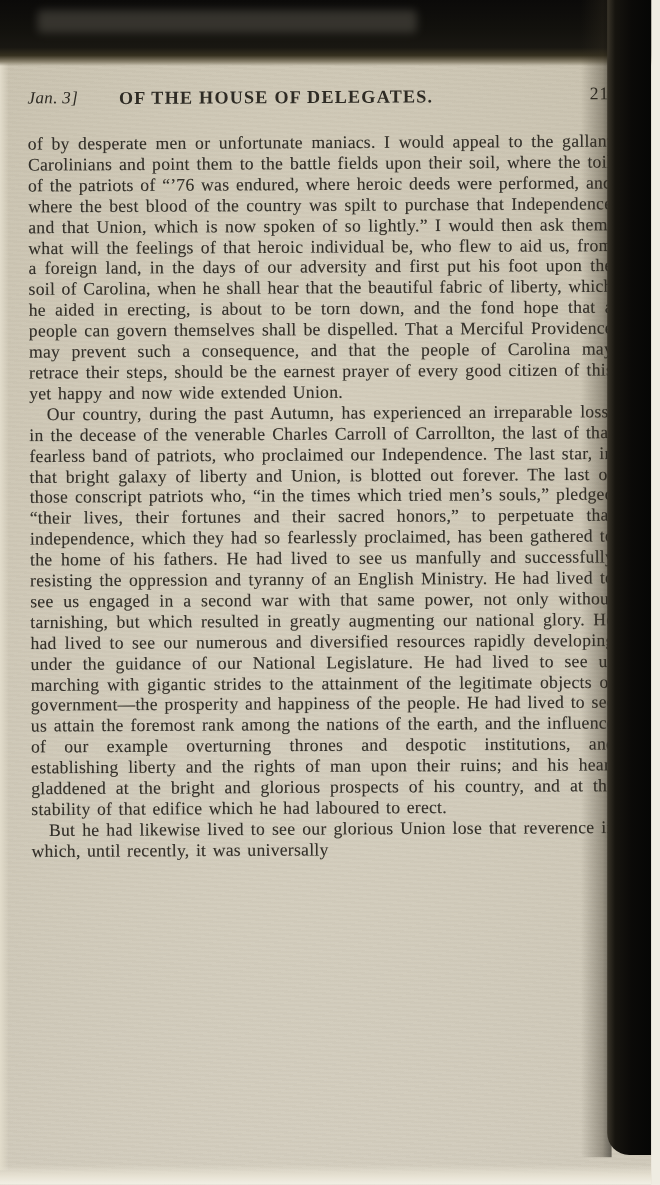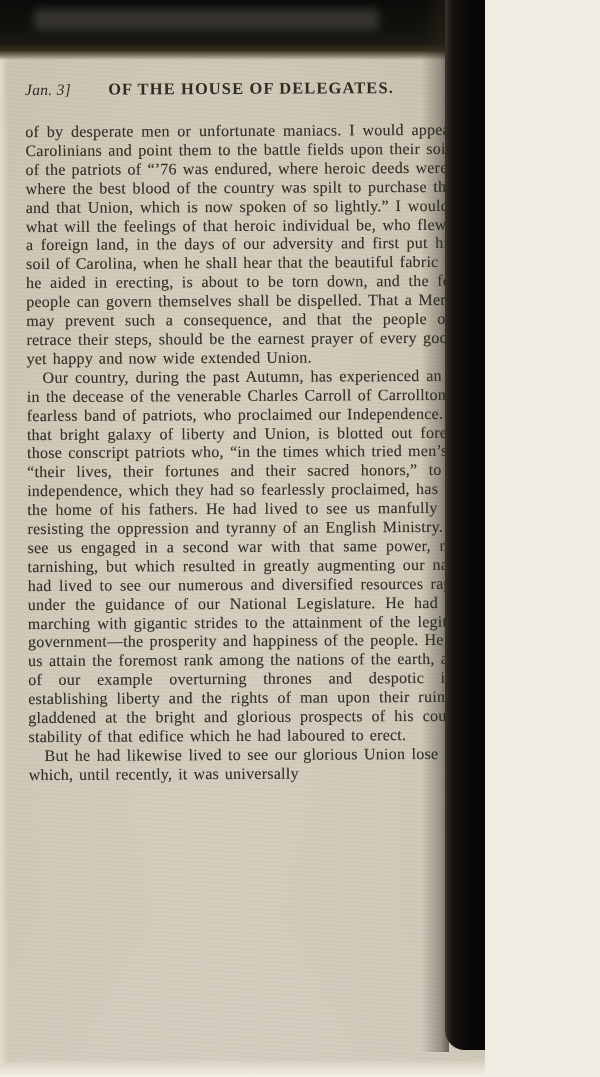--- a/index.html
+++ b/index.html
@@ -8,21 +8,21 @@
   }
   body {
     width: 600px;
     height: 1077px;
     background: #efece2;
     font-family: "Liberation Serif", "DejaVu Serif", serif;
     overflow: hidden;
   }
   .scan {
     position: relative;
-    width: 485px;
+    width: 592px;
     height: 1077px;
     overflow: hidden;
     background: linear-gradient(180deg, #cfc8b5 0%, #d3ccba 45%, #d7d1c1 85%, #dbd5c6 100%);
   }
   .paper-texture {
     position: absolute;
     inset: 0;
     background:
       radial-gradient(ellipse at 45% 35%, rgba(255,255,255,0.07), rgba(60,52,38,0.07) 95%),
       repeating-linear-gradient(3deg, rgba(120,110,90,0.03) 0 2px, rgba(255,255,255,0.02) 2px 4px);

